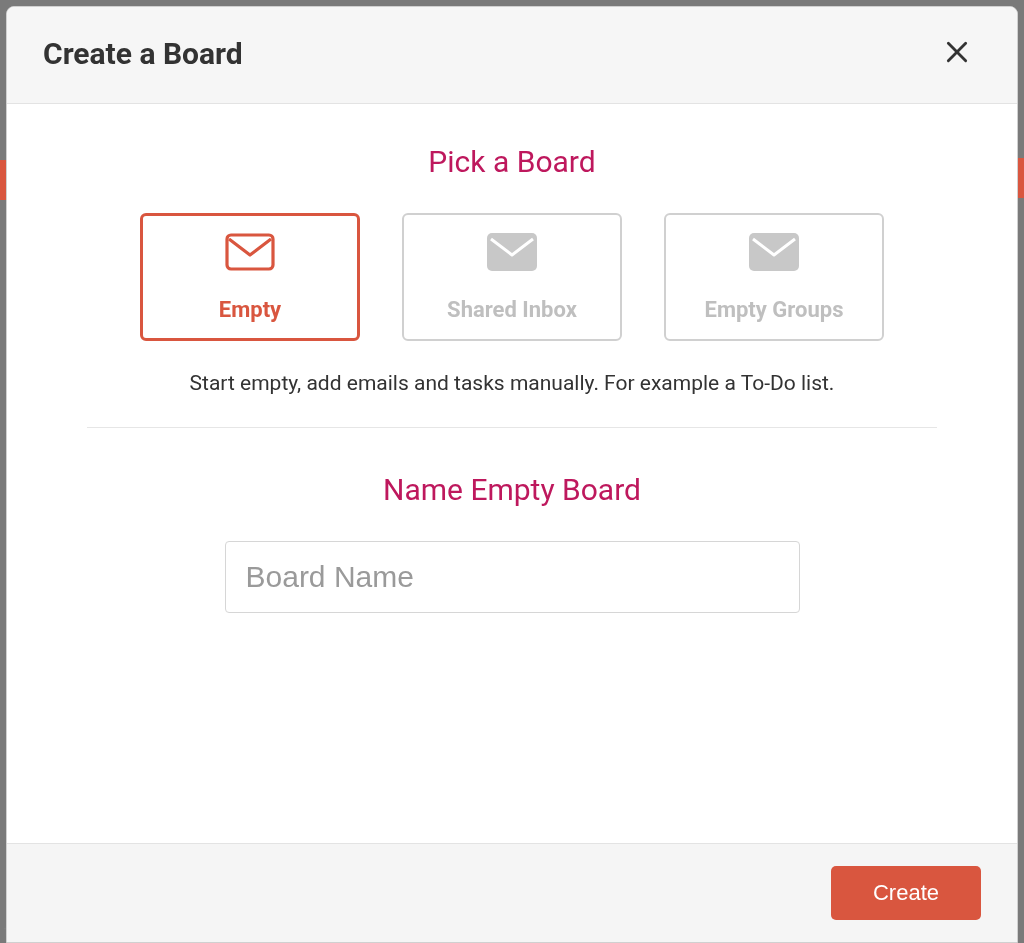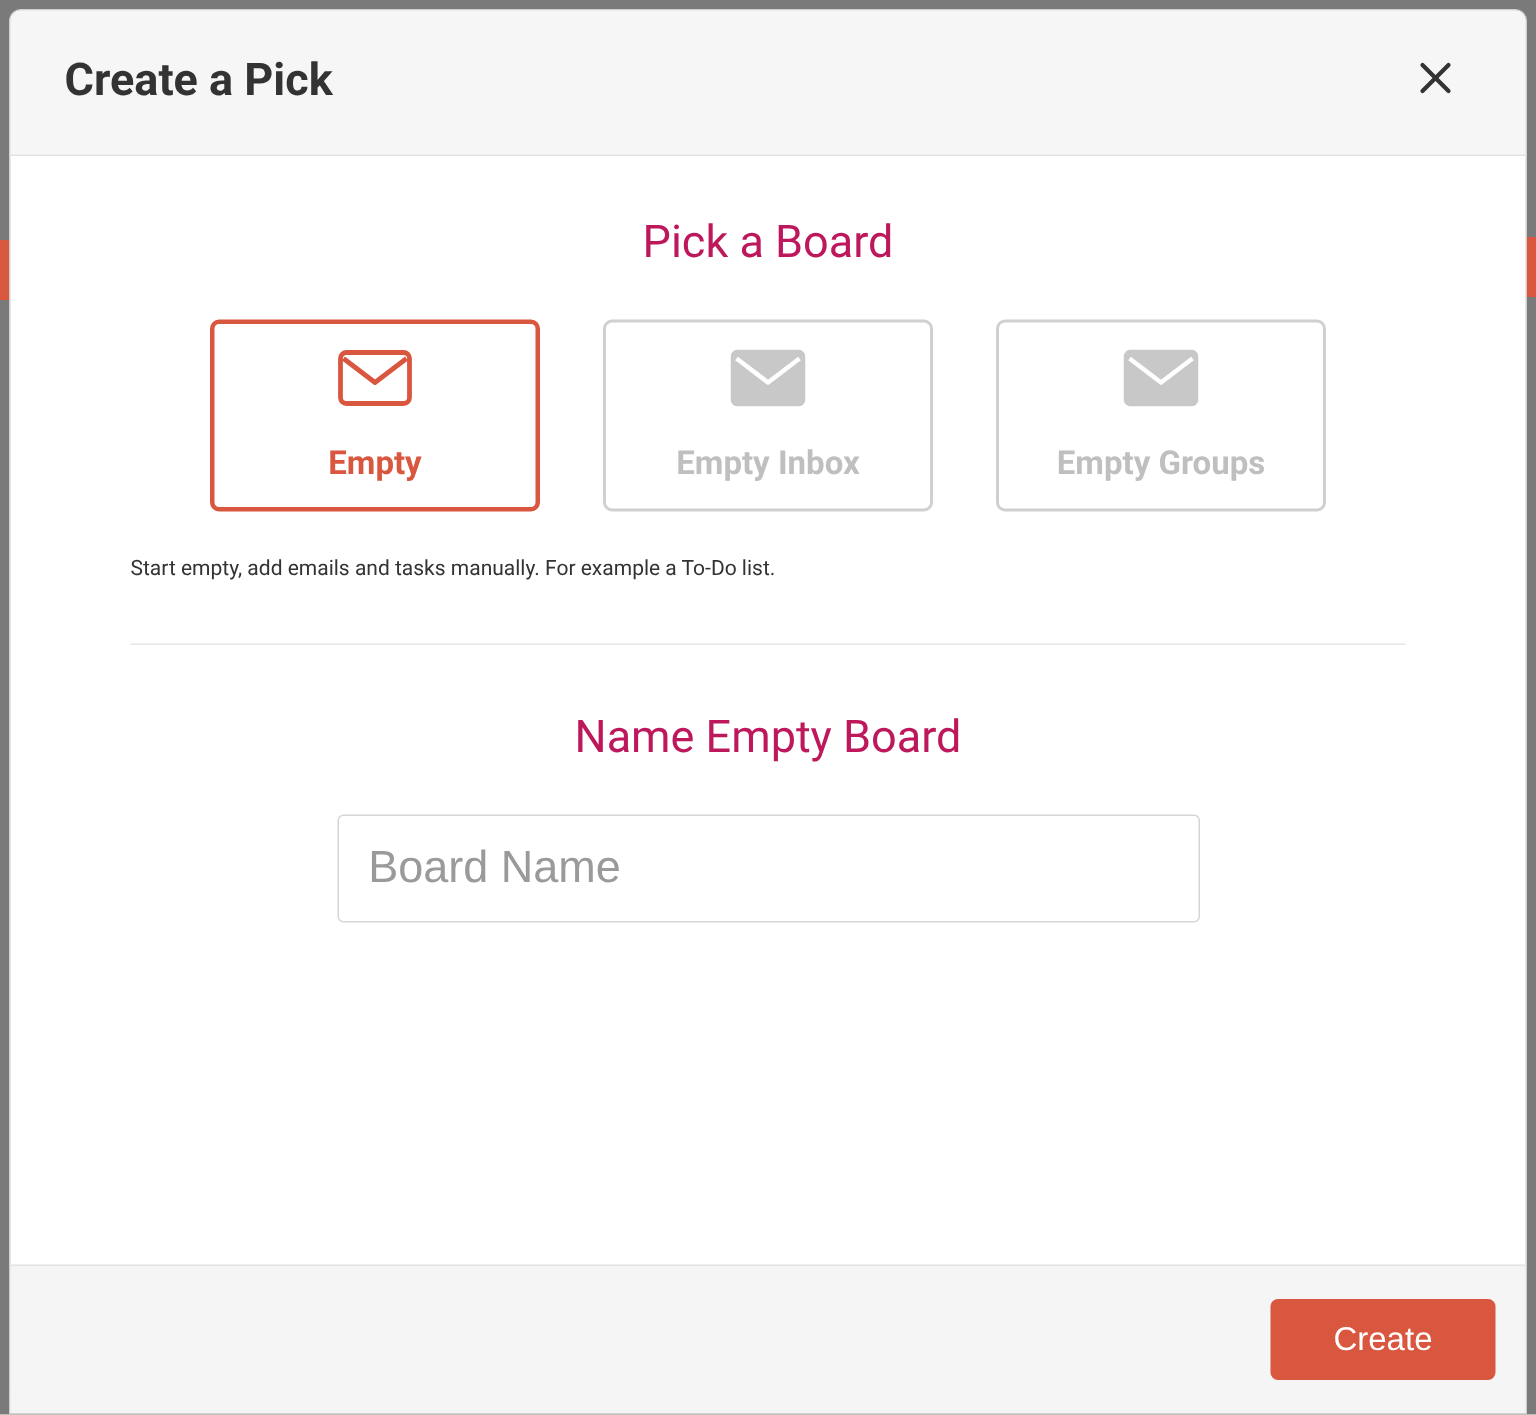--- a/index.html
+++ b/index.html
@@ -91,24 +91,24 @@
     .option-card.selected .option-label {
       color: #d9563f;
     }
 
     .envelope-icon {
       width: 50px;
       height: 38px;
     }
 
     .description {
-      text-align: left;
-      font-size: 14px;
+      text-align: center;
+      font-size: 21px;
       color: #333333;
-      margin-bottom: 42px;
+      margin-bottom: 32px;
     }
 
     .divider {
       border: none;
       border-top: 1px solid #e6e6e6;
       margin: 0 auto 44px auto;
       width: 100%;
     }
 
     .name-input {
@@ -121,21 +121,21 @@
       border-radius: 4px;
       color: #333;
     }
     .name-input::placeholder {
       color: #9a9a9a;
     }
 
     .modal-footer {
       background: #f5f5f5;
       border-top: 1px solid #e3e3e3;
-      padding: 22px 20px;
+      padding: 22px 36px;
       display: flex;
       justify-content: flex-end;
     }
     .create-btn {
       background: #d9563f;
       color: #ffffff;
       border: none;
       border-radius: 5px;
       font-size: 22px;
       font-weight: 500;
@@ -166,21 +166,21 @@
 </head>
 <body>
 
 <div class="bg-hint-left"></div>
 <div class="bg-hint-right"></div>
 <div class="bg-text">tly have an apartment</div>
 
 <div class="modal">
 
   <div class="modal-header">
-    <h1 class="modal-title">Create a Pick</h1>
+    <h1 class="modal-title">Create a Board</h1>
     <button class="close-btn">
       <span>
         <svg width="26" height="26" viewBox="0 0 24 24" fill="none" stroke="#333333" stroke-width="2.6" stroke-linecap="round">
           <line x1="4" y1="4" x2="20" y2="20"></line>
           <line x1="20" y1="4" x2="4" y2="20"></line>
         </svg>
       </span>
     </button>
   </div>
 
@@ -200,21 +200,21 @@
         <span class="option-label">Empty</span>
       </div>
 
       <div class="option-card">
         <span>
           <svg class="envelope-icon" viewBox="0 0 50 38">
             <rect x="0" y="0" width="50" height="38" rx="5" fill="#c8c8c8"></rect>
             <path d="M4 6 L25 22 L46 6" fill="none" stroke="#ffffff" stroke-width="3" stroke-linejoin="round"></path>
           </svg>
         </span>
-        <span class="option-label">Empty Inbox</span>
+        <span class="option-label">Shared Inbox</span>
       </div>
 
       <div class="option-card">
         <span>
           <svg class="envelope-icon" viewBox="0 0 50 38">
             <rect x="0" y="0" width="50" height="38" rx="5" fill="#c8c8c8"></rect>
             <path d="M4 6 L25 22 L46 6" fill="none" stroke="#ffffff" stroke-width="3" stroke-linejoin="round"></path>
           </svg>
         </span>
         <span class="option-label">Empty Groups</span>

